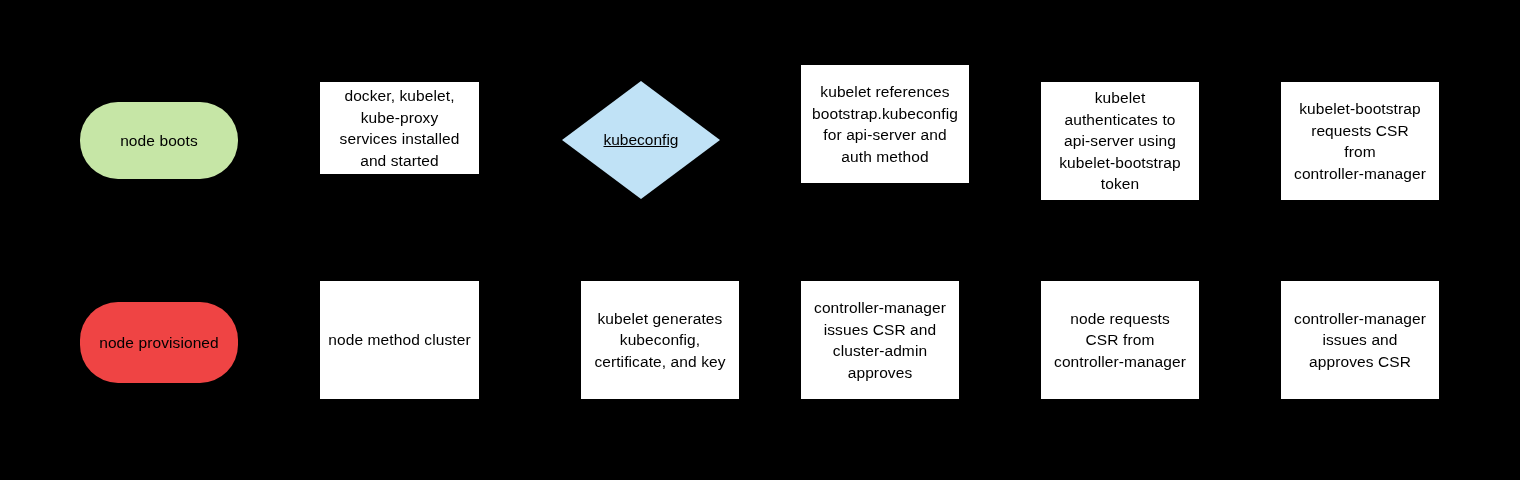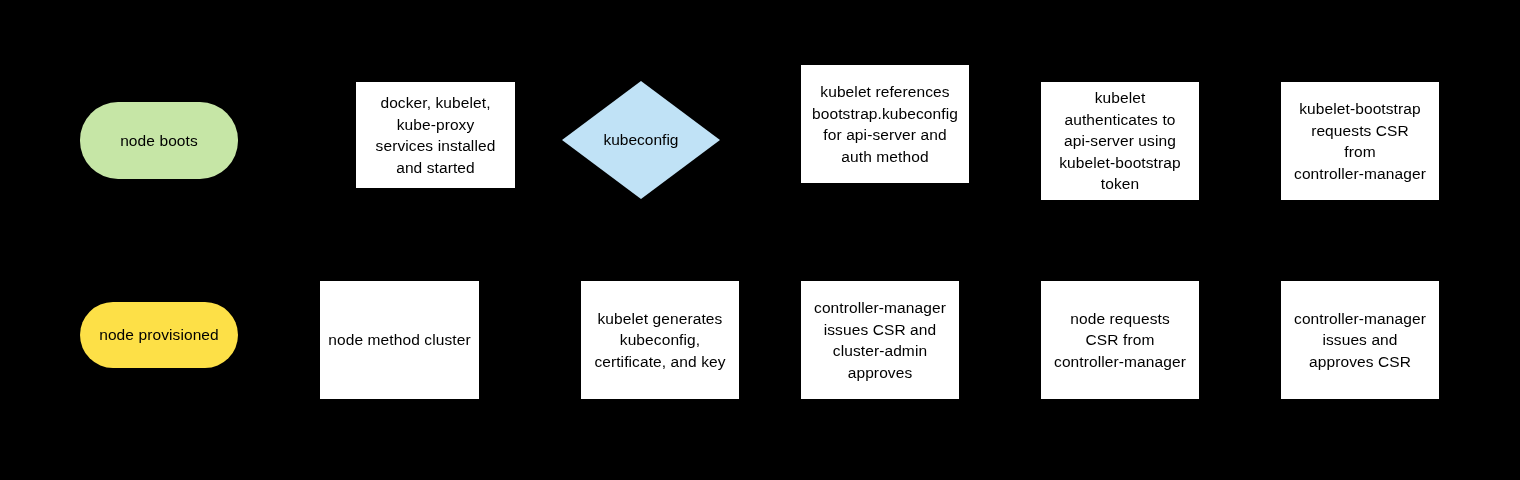--- a/index.html
+++ b/index.html
@@ -64,31 +64,32 @@
   .diamond-text {
     position: absolute;
     inset: 0;
     display: flex;
     align-items: center;
     justify-content: center;
     color: #000000;
     font-size: 15.5px;
     line-height: 21.5px;
     text-align: center;
+    text-decoration: underline;
   }
 </style>
 </head>
 <body>
 
 <div id="canvas" style="background: rgb(0, 0, 0);">
     <div style="position: absolute; inset: 0px;">
       <div class="node pill" style="left: 80px; top: 102px; width: 158px; height: 77px; background: rgb(198, 230, 166); justify-content: center;">
         <span class="label" style="color: rgb(0, 0, 0);">node boots</span>
       </div>
-      <div class="node rect" style="left: 320px; top: 82px; width: 159px; height: 106px; background: rgb(255, 255, 255); border-color: rgb(255, 255, 255); margin-left: 36px;">
+      <div class="node rect" style="left: 320px; top: 82px; width: 159px; height: 92px; background: rgb(255, 255, 255); border-color: rgb(255, 255, 255);">
         <span class="label" style="color: rgb(0, 0, 0);">docker, kubelet,
 kube-proxy
 services installed
 and started</span>
       </div>
       <div class="diamond-wrap" style="left: 562px; top: 81px; width: 158px; height: 118px;">
         <div class="diamond-shape" style="background: rgb(192, 226, 246);"></div>
         <div class="diamond-text" style="color: rgb(0, 0, 0);">kubeconfig</div>
       </div>
       <div class="node rect overflow" style="left: 801px; top: 65px; width: 168px; height: 118px; background: rgb(255, 255, 255); border-color: rgb(255, 255, 255);">
@@ -105,21 +106,21 @@
 token</span>
       </div>
       <div class="node rect" style="left: 1281px; top: 82px; width: 158px; height: 118px; background: rgb(255, 255, 255); border-color: rgb(255, 255, 255);">
         <span class="label" style="color: rgb(0, 0, 0);">kubelet-bootstrap
 requests CSR
 from
 controller-manager</span>
       </div>
     </div>
     <div style="position: absolute; inset: 0px;">
-      <div class="node pill" style="left: 80px; top: 302px; width: 158px; height: 66px; background: #fde047;">
+      <div class="node pill" style="left: 80px; top: 302px; width: 158px; height: 81px; background: #ef4444;">
         <span class="label" style="color: rgb(0, 0, 0);">node provisioned</span>
       </div>
       <div class="node rect" style="left: 320px; top: 281px; width: 159px; height: 118px; background: rgb(255, 255, 255); border-color: rgb(255, 255, 255);">
         <span class="label" style="color: rgb(0, 0, 0);">node method cluster</span>
       </div>
       <div class="node rect" style="left: 581px; top: 281px; width: 158px; height: 118px; background: rgb(255, 255, 255); border-color: rgb(255, 255, 255);">
         <span class="label" style="color: rgb(0, 0, 0);">kubelet generates
 kubeconfig,
 certificate, and key</span>
       </div>

